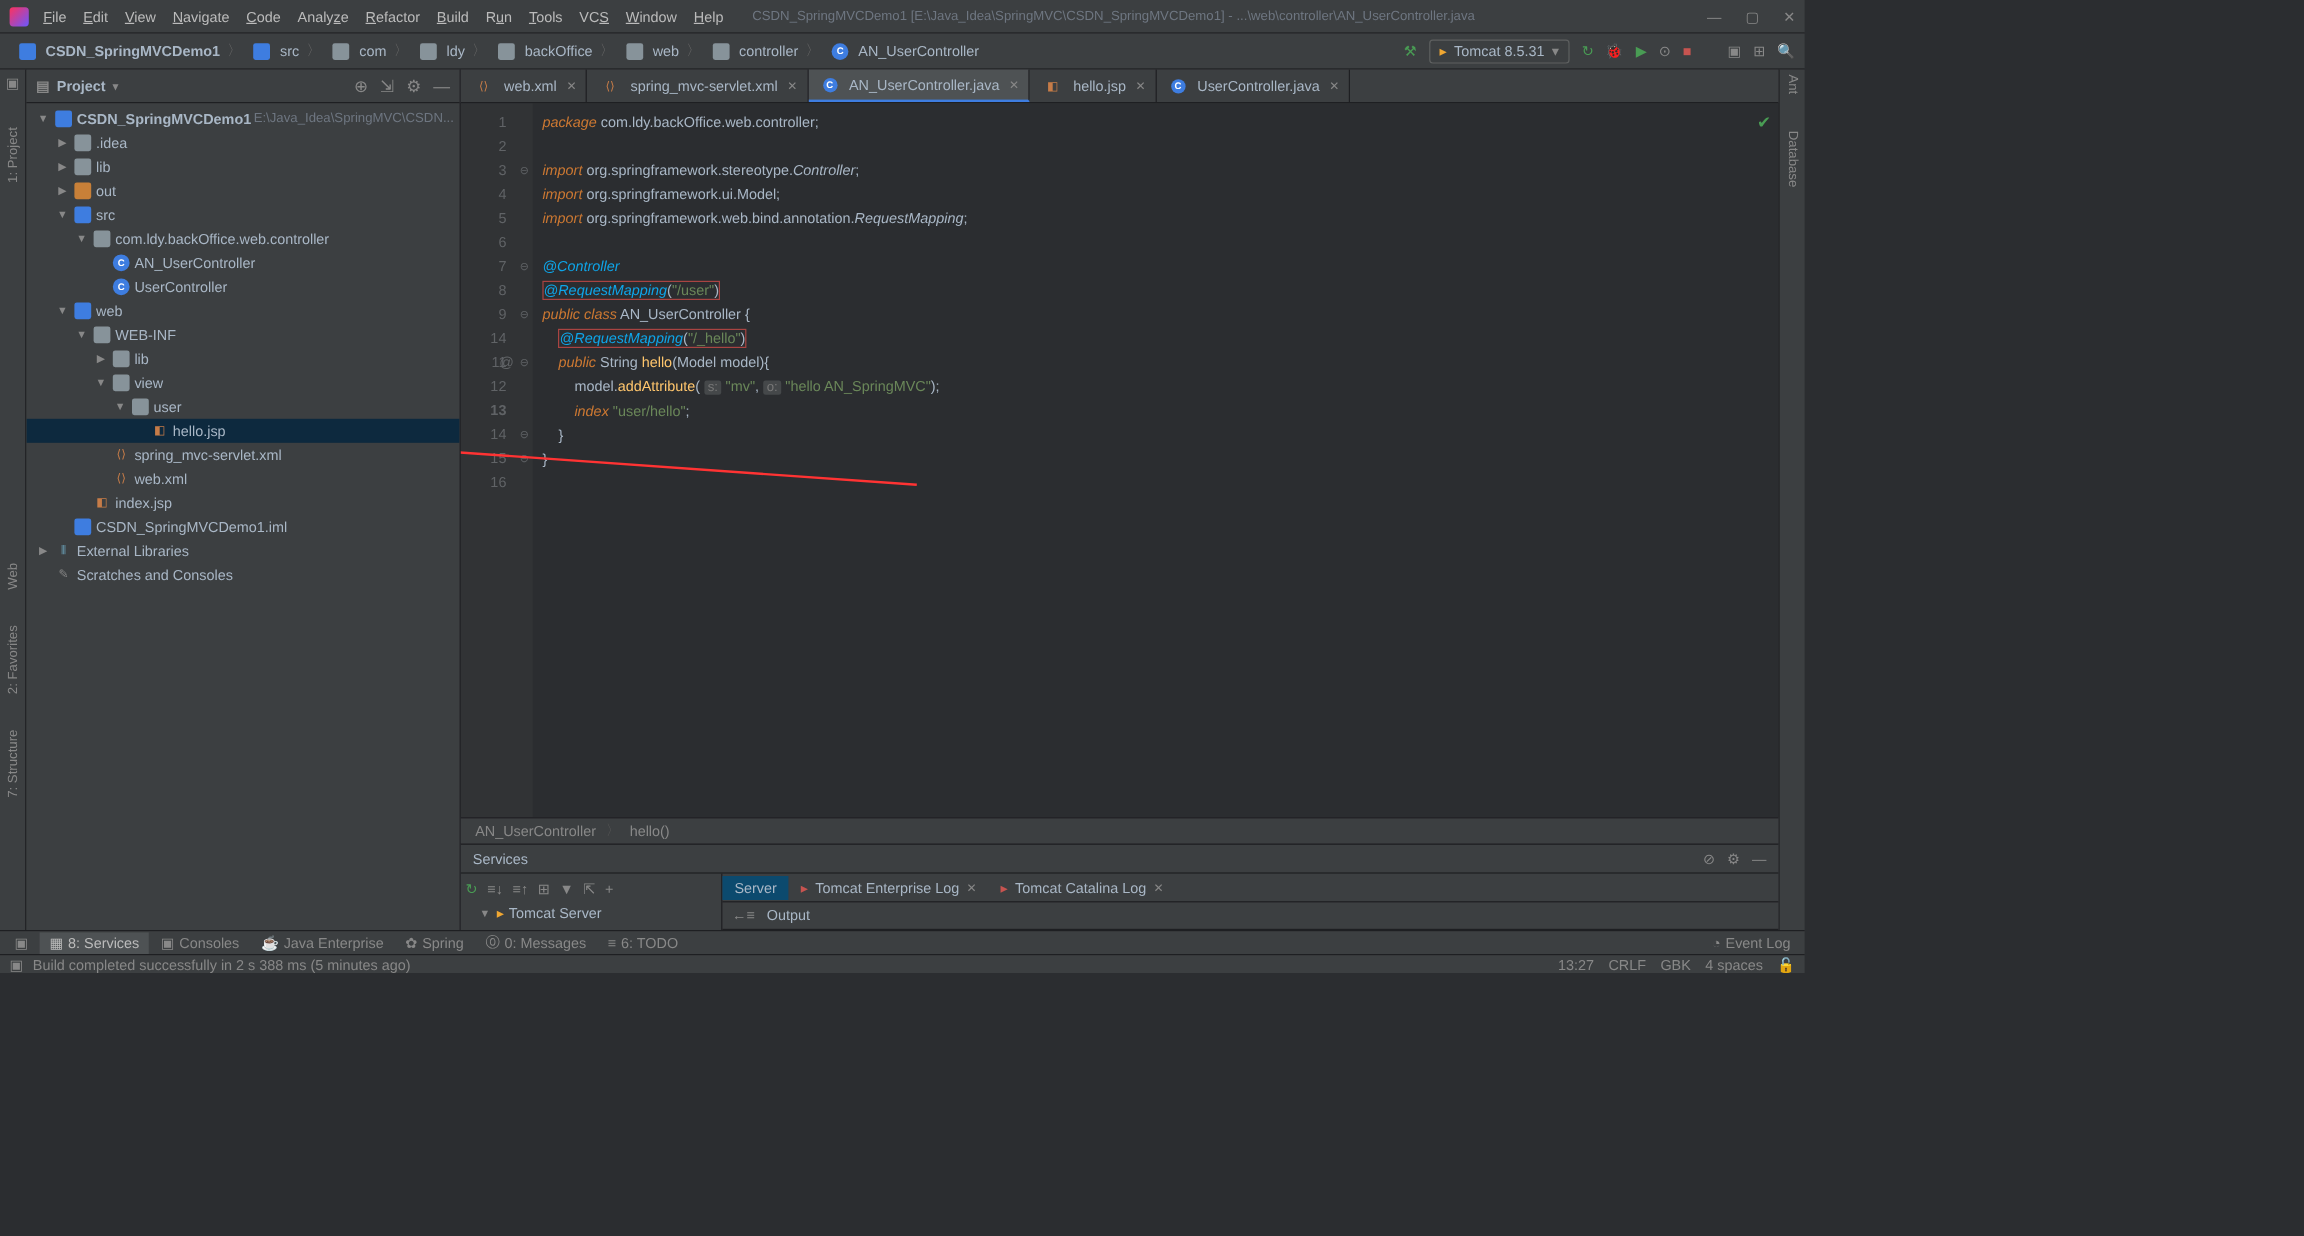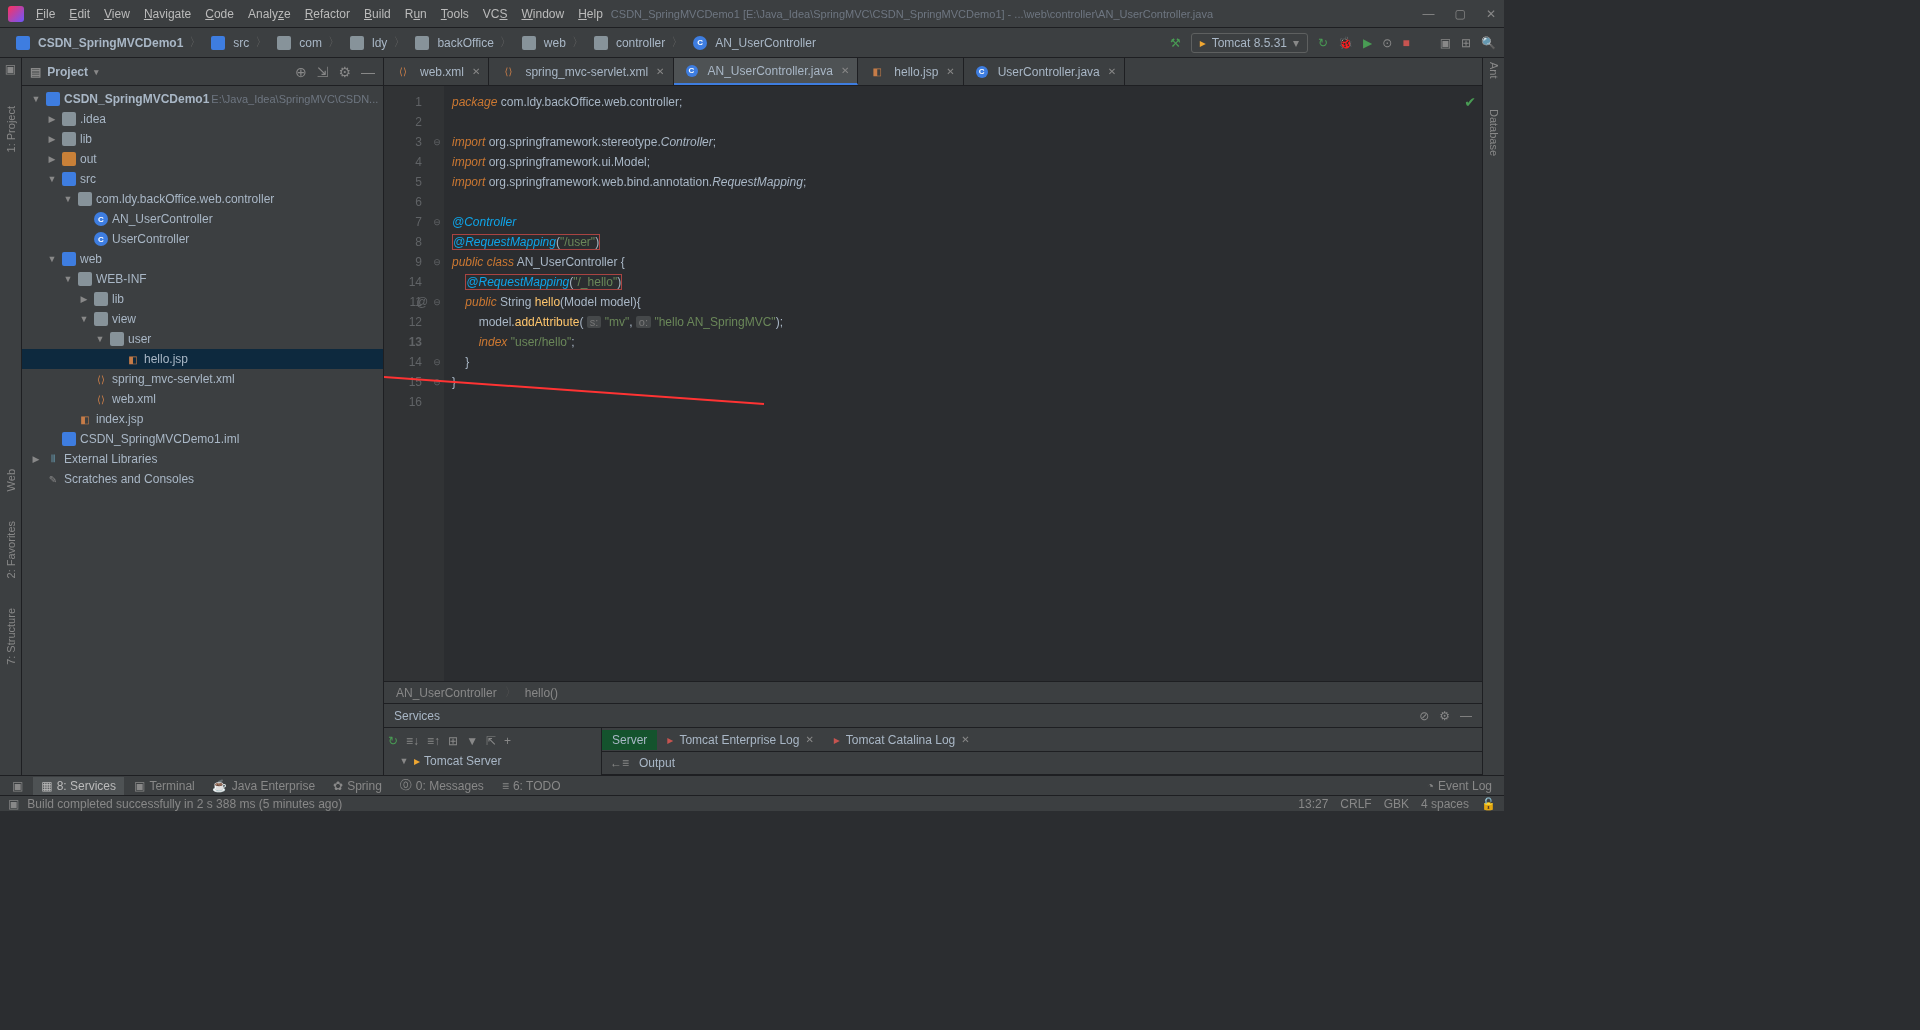--- a/index.html
+++ b/index.html
@@ -2,21 +2,21 @@
 <html><head>
 <meta charset="utf-8">
 <style>
 * { margin:0; padding:0; box-sizing:border-box; font-family:"Segoe UI",Arial,sans-serif; font-size:12px; }
 body { background:#2b2d30; color:#a9b7c6; overflow:hidden; width:1504px; height:811px; }
 .titlebar { height:28px; background:#3c3f41; display:flex; align-items:center; padding:0 8px; border-bottom:1px solid #1e1f22; }
 .app-icon { width:16px; height:16px; background:linear-gradient(135deg,#fe315d,#6b57ff); border-radius:3px; margin-right:12px; }
 .menu { display:flex; gap:14px; }
 .menu span { color:#bbb; cursor:pointer; }
 .menu span u { text-decoration:underline; }
-.title-text { margin-left:8px; color:#6e7681; font-size:11px; }
+.title-text { margin-left:24px; color:#6e7681; font-size:11px; }
 .win-ctrl { margin-left:auto; display:flex; gap:20px; color:#888; }
 .toolbar { height:30px; background:#3c3f41; display:flex; align-items:center; padding:0 8px; border-bottom:1px solid #1e1f22; }
 .breadcrumb { display:flex; align-items:center; gap:2px; }
 .breadcrumb .bc { color:#a9b7c6; padding:2px 4px; display:flex; align-items:center; gap:4px; }
 .breadcrumb .sep { color:#666; }
 .right-tools { margin-left:auto; display:flex; align-items:center; gap:10px; }
 .tomcat-btn { border:1px solid #5e6060; padding:2px 8px; border-radius:3px; display:flex; align-items:center; gap:6px; }
 .main { display:flex; height:calc(100% - 58px - 20px - 16px); }
 .left-gutter { width:22px; background:#3c3f41; border-right:1px solid #1e1f22; display:flex; flex-direction:column; align-items:center; padding-top:4px; gap:30px; }
 .left-gutter .vlabel { writing-mode:vertical-lr; transform:rotate(180deg); color:#888; font-size:11px; }
@@ -67,21 +67,21 @@
 .services { height:72px; background:#3c3f41; border-top:1px solid #1e1f22; display:flex; flex-direction:column; }
 .svc-head { height:24px; display:flex; align-items:center; padding:0 10px; border-bottom:1px solid #1e1f22; }
 .svc-head .sp { flex:1; }
 .svc-body { flex:1; display:flex; }
 .svc-tools { width:218px; border-right:1px solid #1e1f22; padding:4px; }
 .svc-toolbar { display:flex; gap:8px; padding:2px 0 4px 0; color:#888; }
 .svc-tree-row { display:flex; align-items:center; gap:4px; padding:2px 0 2px 10px; }
 .svc-right { flex:1; display:flex; flex-direction:column; }
 .svc-tabs { height:24px; display:flex; align-items:center; gap:0; border-bottom:1px solid #1e1f22; }
 .svc-tab { padding:3px 10px; color:#a9b7c6; display:flex; align-items:center; gap:6px; }
-.svc-tab.active { background:#14532d; }
+.svc-tab.active { background:#0c4a6e; }
 .svc-out { display:flex; align-items:center; padding:4px 8px; gap:10px; border-bottom:1px solid #1e1f22; }
 .bottom-bar { height:20px; background:#3c3f41; display:flex; align-items:center; padding:0 4px; gap:2px; border-top:1px solid #1e1f22; }
 .bb-btn { padding:2px 8px; color:#888; display:flex; align-items:center; gap:4px; }
 .bb-btn.active { background:#4e5254; color:#bbb; }
 .status { height:16px; background:#3c3f41; display:flex; align-items:center; padding:0 8px; color:#888; font-size:11px; border-top:1px solid #1e1f22; }
 .status .sp { flex:1; }
 .arrow-svg { position:absolute; top:280px; left:-170px; pointer-events:none; z-index:5; }
 .green-check { color:#499c54; position:absolute; right:6px; top:6px; font-size:14px; }
 </style>
 </head>
@@ -473,21 +473,21 @@
 
   <div class="right-gutter">
     <span class="vlabel">Ant</span>
     <span class="vlabel">Database</span>
   </div>
 </div>
 
 <div class="bottom-bar">
   <span class="bb-btn">▣</span>
   <span class="bb-btn active">▦ <span>8: Services</span></span>
-  <span class="bb-btn">▣ <span>Terminal</span></span>
+  <span class="bb-btn">▣ <span>Consoles</span></span>
   <span class="bb-btn">☕ <span>Java Enterprise</span></span>
   <span class="bb-btn">✿ <span>Spring</span></span>
   <span class="bb-btn">⓪ <span>0: Messages</span></span>
   <span class="bb-btn">≡ <span>6: TODO</span></span>
   <span style="flex:1"></span>
   <span class="bb-btn">◔ <span>Event Log</span></span>
 </div>
 
 <div class="status">
   <span>▣</span>

